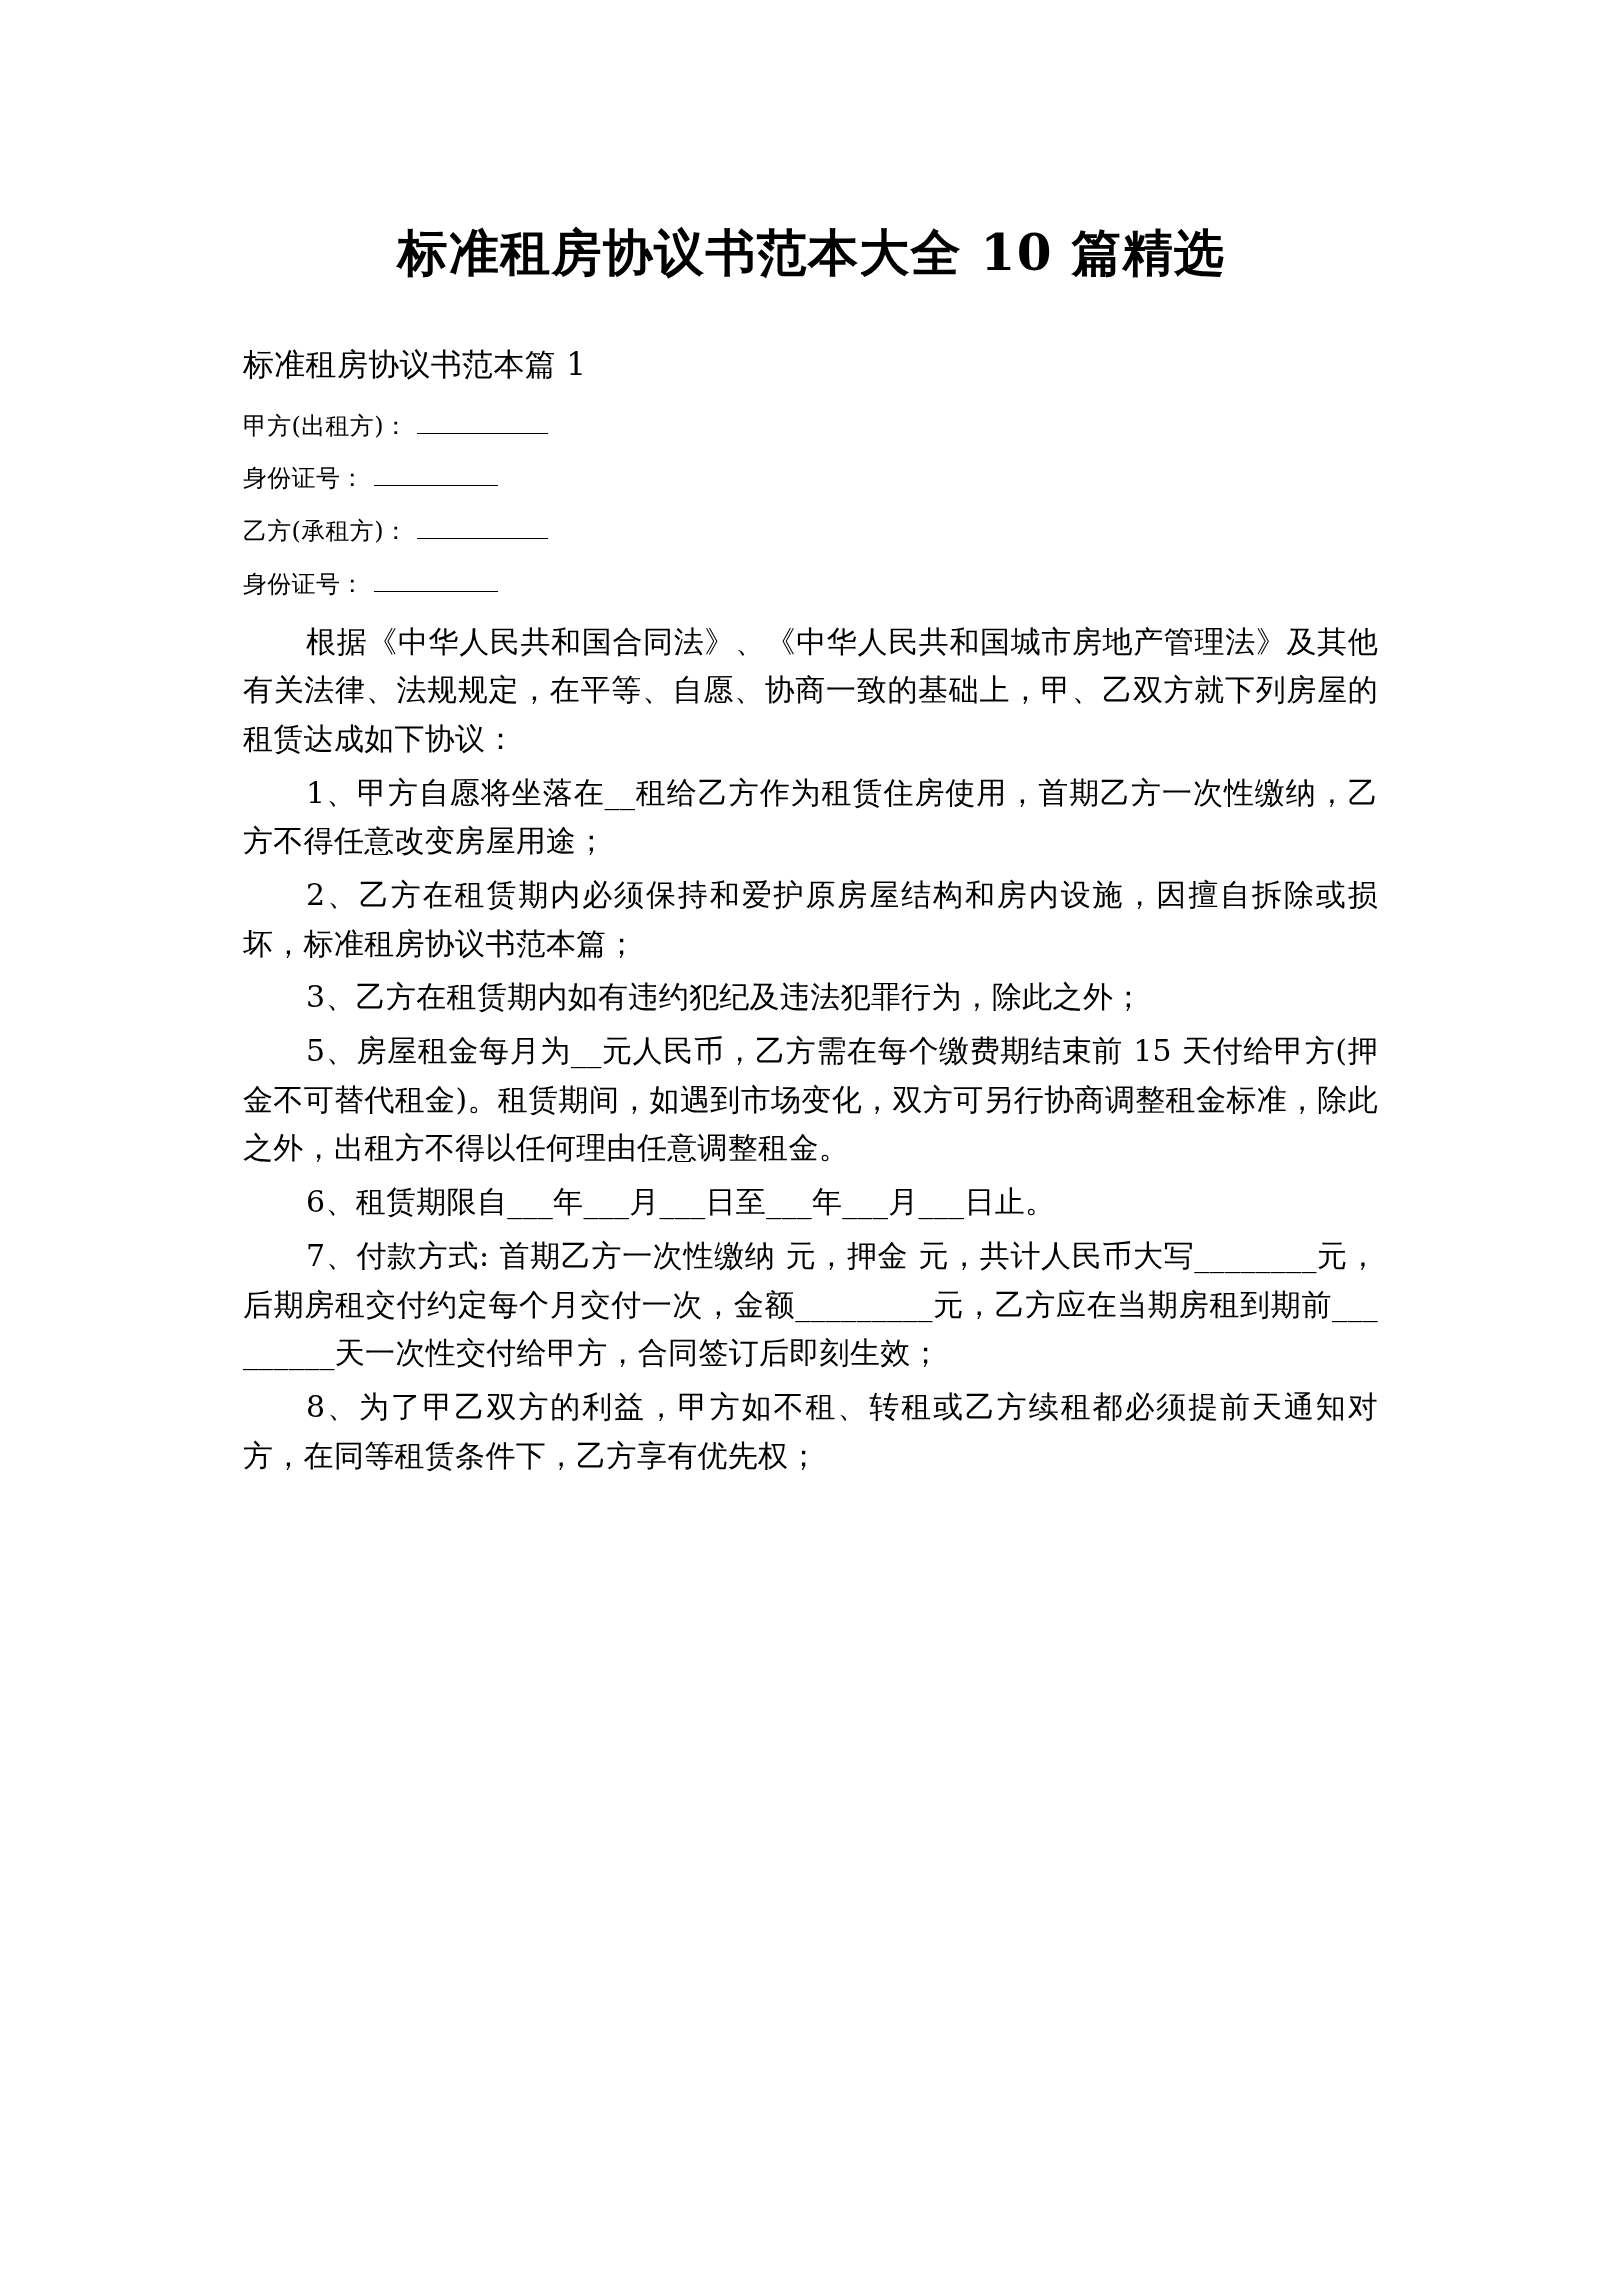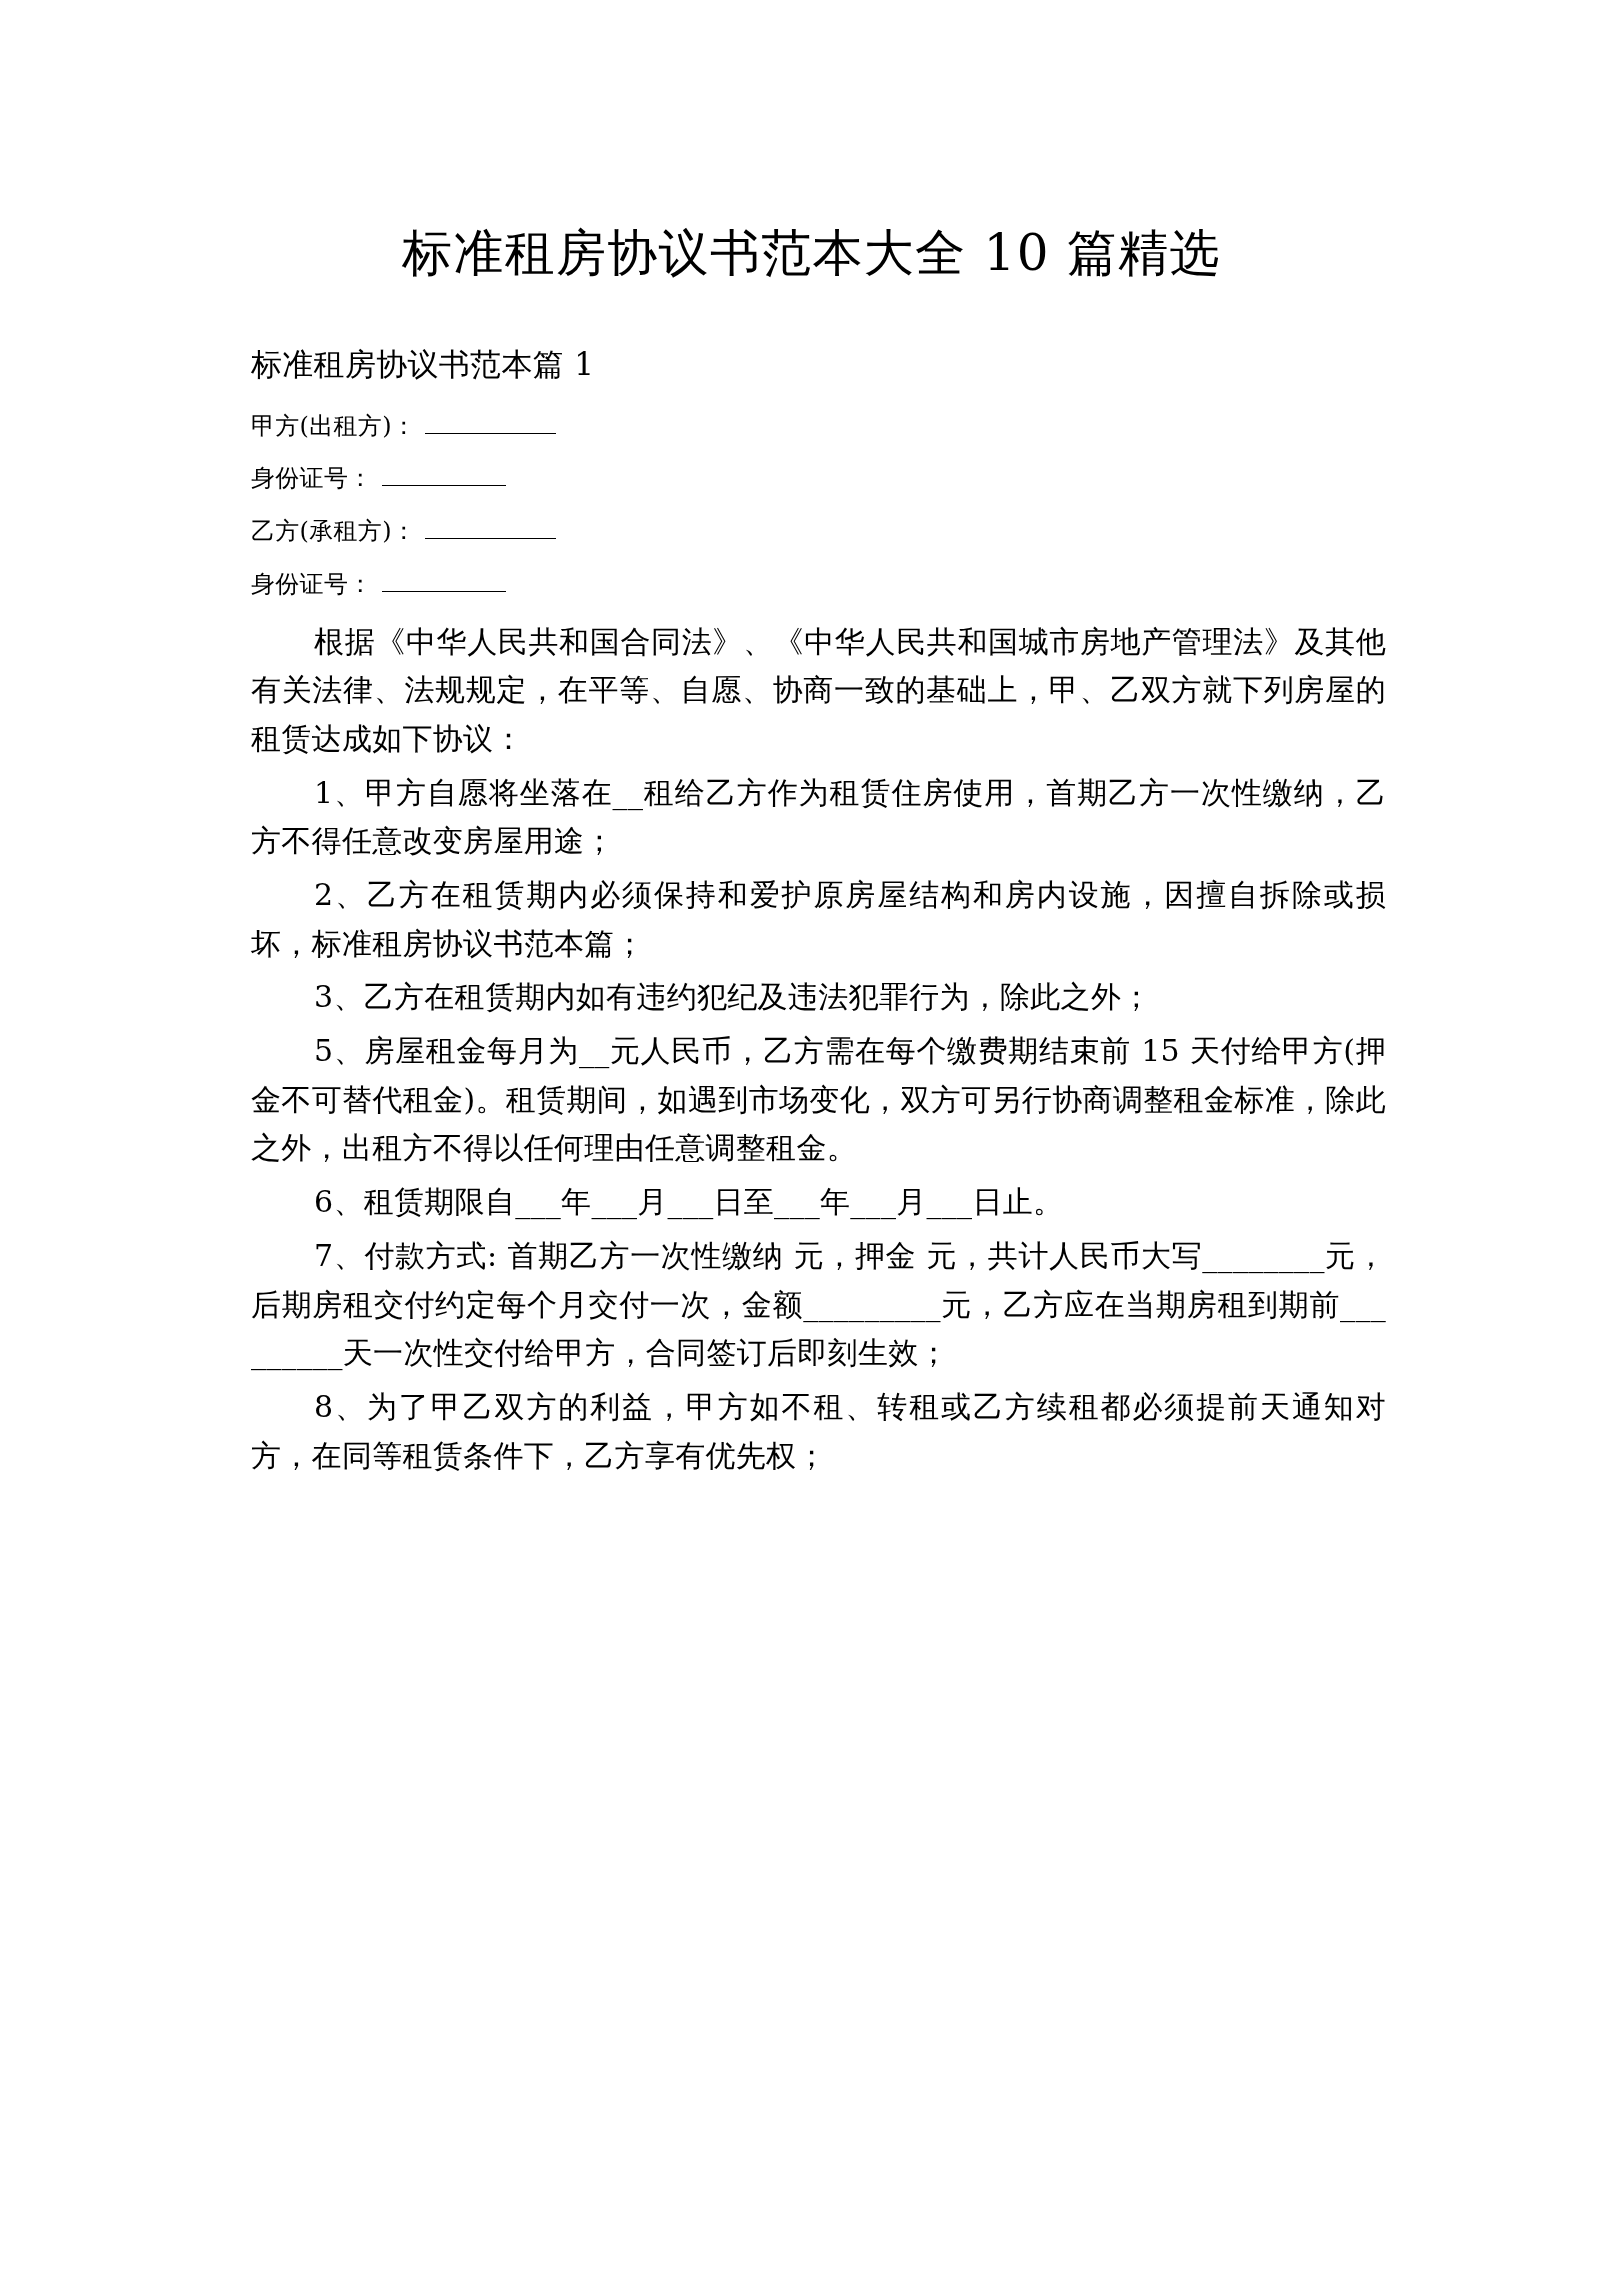--- a/index.html
+++ b/index.html
@@ -26,31 +26,31 @@
   }
 
   
   .doc-title {
     position: absolute;
     top: 188px;
     left: 0;
     right: 0;
     text-align: center;
     font-size: 50px;
-    font-weight: normal;
+    font-weight: bold;
     letter-spacing: 1.3px;
     line-height: 1.25;
     font-family: "DejaVu Serif", "Liberation Serif", serif;
   }
 
   
   .body-col {
     position: absolute;
     top: 340px;
-    left: 251px;
+    left: 243px;
     width: 1135px;
   }
 
   .para {
     font-size: 30px;
     line-height: 1.62;
     text-align: justify;
     text-justify: inter-ideograph;
     margin: 0 0 5.2px 0;
     letter-spacing: 0.3px;

